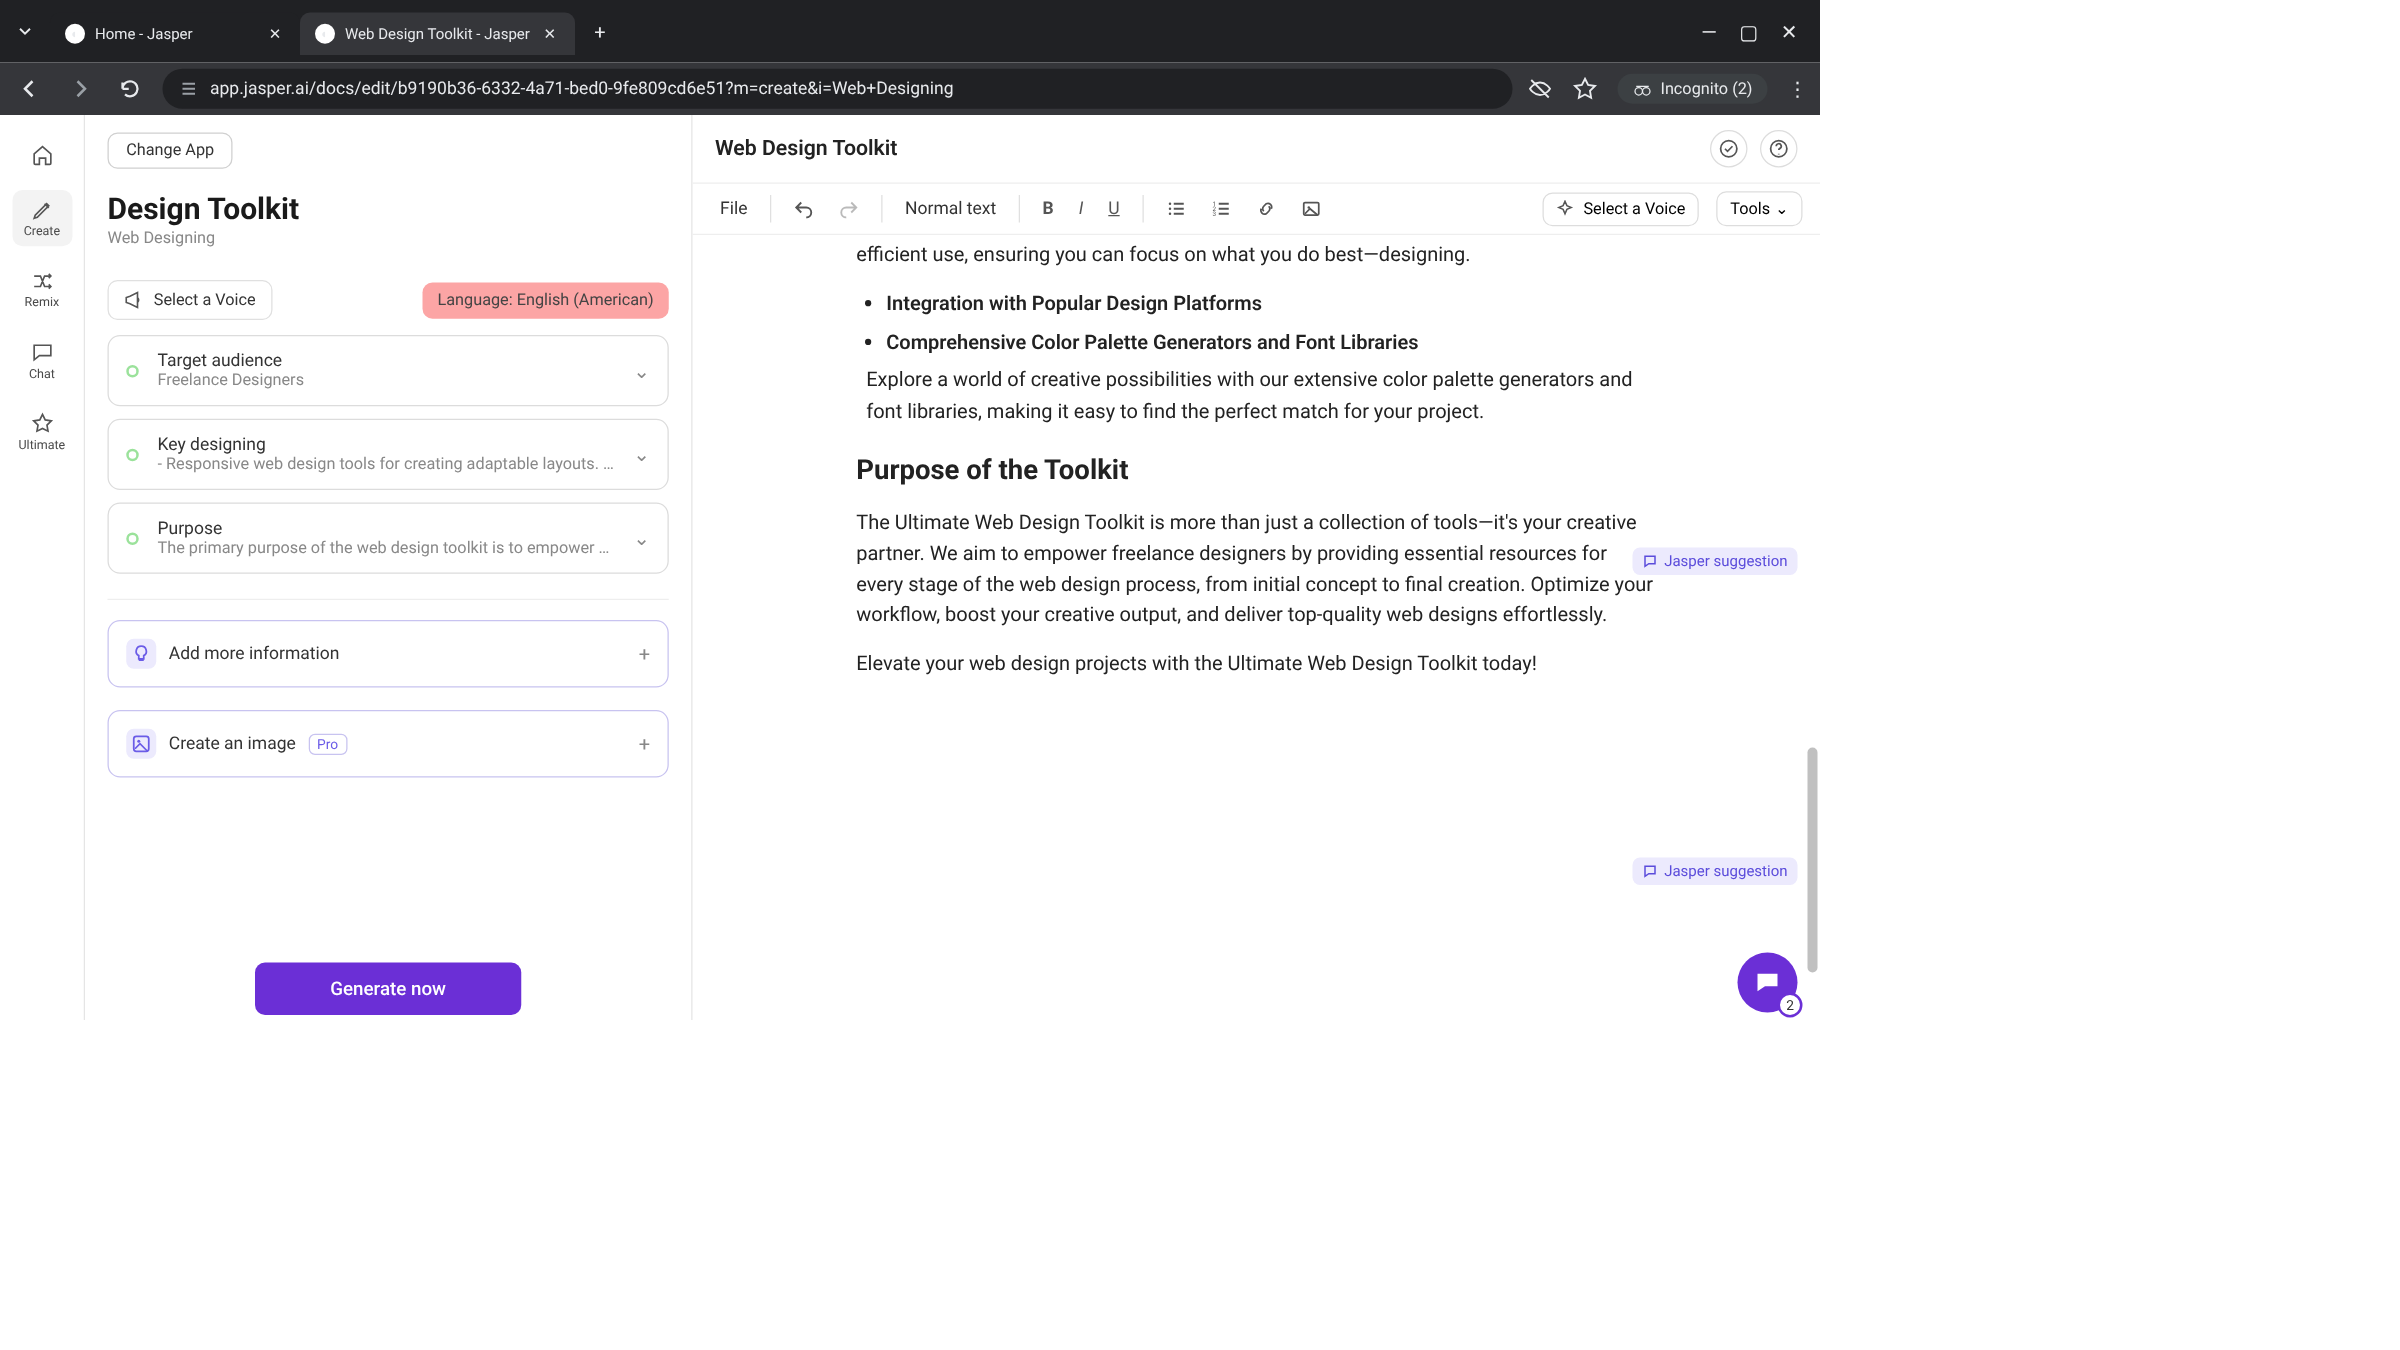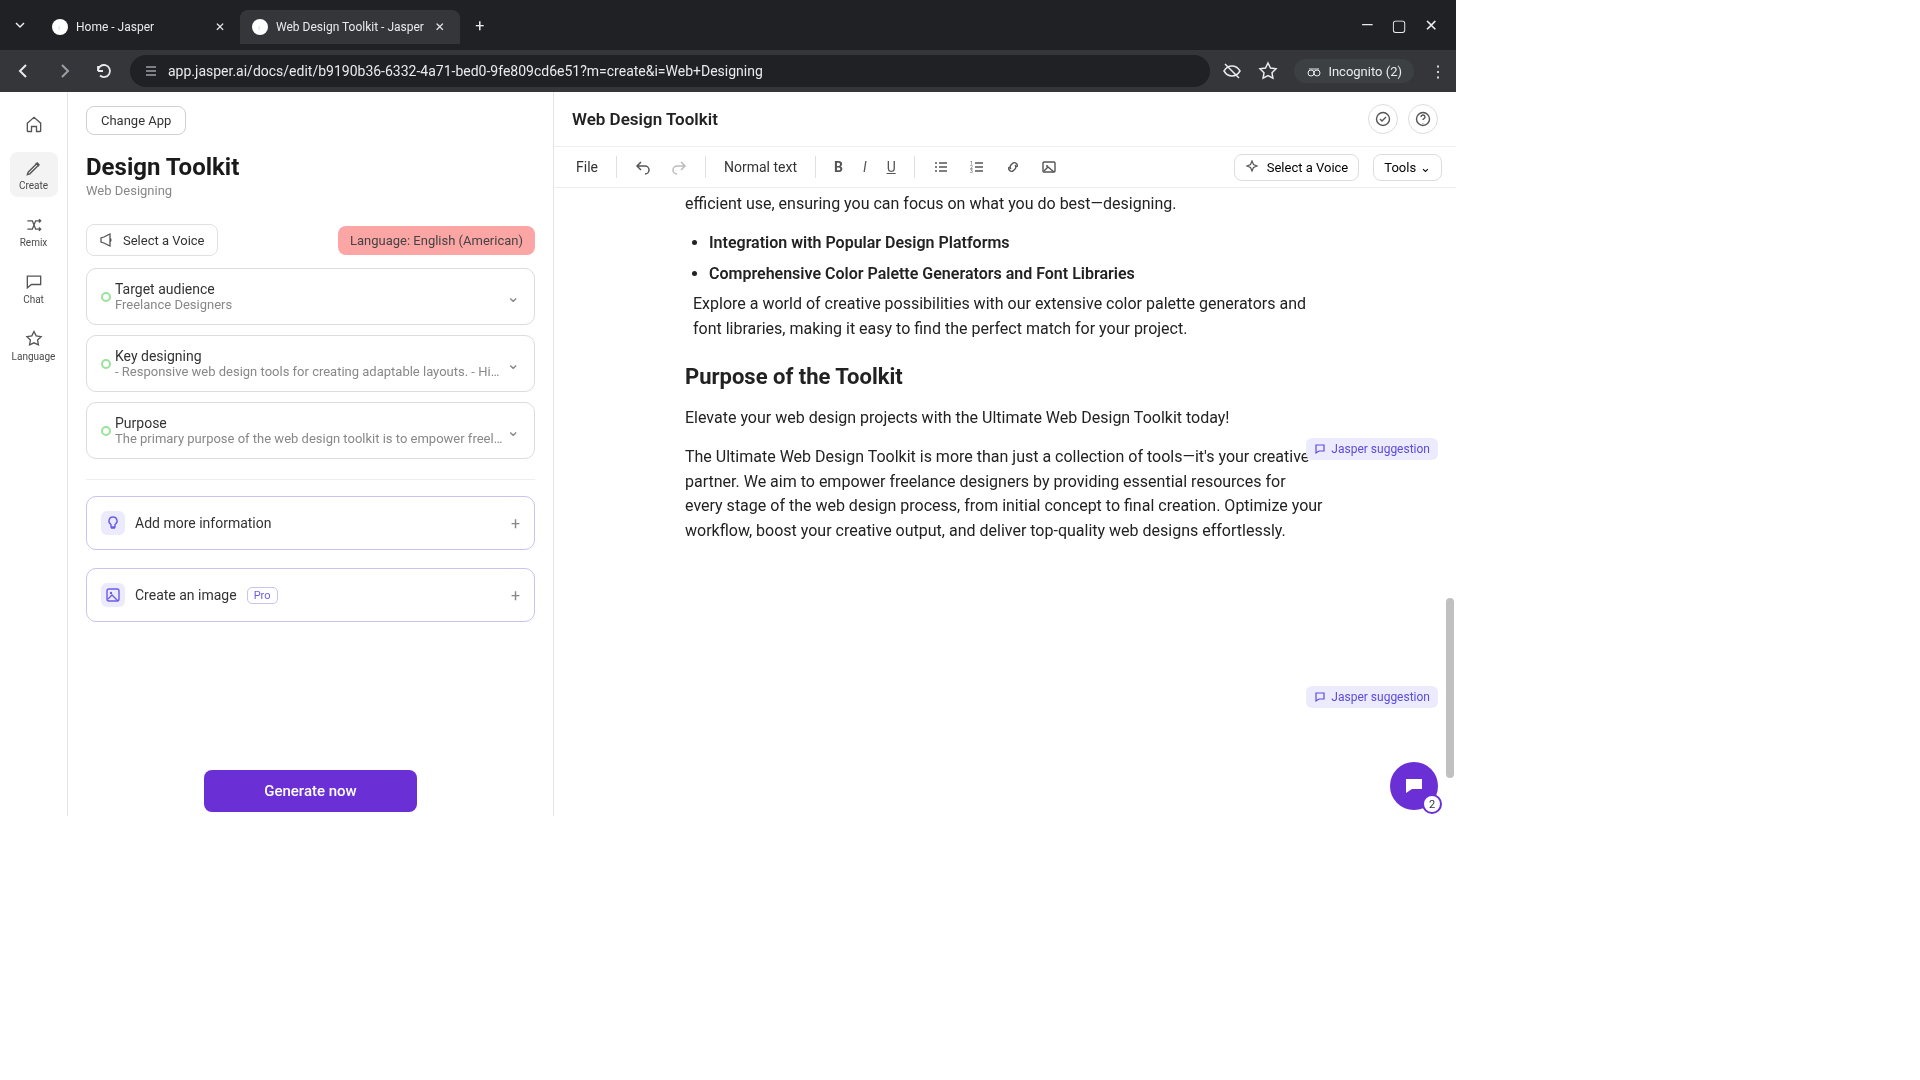--- a/index.html
+++ b/index.html
@@ -35,21 +35,21 @@
 .panel-header { padding: 14px 18px 8px; }
 .change-app { border: 1px solid #d0d0d0; background: #fff; border-radius: 8px; padding: 6px 14px; font-size: 13px; color: #333; }
 .panel-title { font-size: 24px; font-weight: 700; margin-top: 18px; color: #1a1a1a; }
 .panel-sub { font-size: 13px; color: #888; margin-top: 2px; }
 
 .voice-row { display: flex; align-items: center; justify-content: space-between; padding: 0 18px; margin-top: 18px; }
 .voice-btn { display: flex; align-items: center; gap: 8px; padding: 7px 12px; border: 1px solid #e0e0e0; border-radius: 8px; font-size: 13px; color: #333; }
 .lang-btn { font-size: 13px; color: #444; padding: 7px 12px; background: #fca5a5; border-radius: 8px; }
 
 .cards { padding: 12px 18px; display: flex; flex-direction: column; gap: 10px; }
-.card { border: 1px solid #dcdcdc; border-radius: 10px; padding: 12px 14px; display: flex; align-items: center; gap: 4px; position: relative; }
+.card { border: 1px solid #dcdcdc; border-radius: 10px; padding: 12px 14px; display: flex; align-items: center; gap: 15px; position: relative; }
 .card-dot { width: 10px; height: 10px; border: 2px solid #9be29b; border-radius: 50%; flex-shrink: 0; }
 .card-body { flex: 1; min-width: 0; }
 .card-title { font-size: 14px; color: #333; }
 .card-desc { font-size: 13px; color: #888; white-space: nowrap; overflow: hidden; text-overflow: ellipsis; }
 .card-chev { color: #888; }
 
 .divider { border-top: 1px solid #eee; margin: 8px 18px; }
 
 .action-card { border: 1.5px solid #c8c3f0; border-radius: 10px; padding: 14px; display: flex; align-items: center; gap: 10px; margin: 8px 18px 10px; }
 .action-icon { width: 24px; height: 24px; background: #eceafd; border-radius: 6px; display: flex; align-items: center; justify-content: center; color: #6b5ce7; }
@@ -188,21 +188,21 @@
     <div class="rail-item">
       <svg class="rail-icon" viewBox="0 0 24 24">
           <path d="M4 5h16v10H9l-5 4V5z" stroke="#555" stroke-width="1.6" fill="none"></path>
         </svg>
       <span class="rail-label">Chat</span>
     </div>
     <div class="rail-item">
       <svg class="rail-icon" viewBox="0 0 24 24">
           <path d="M12 3l2.6 5.3 5.9.9-4.2 4.1 1 5.8L12 16.6 6.7 19.1l1-5.8L3.5 9.2l5.9-.9z" stroke="#555" stroke-width="1.6" fill="none"></path>
         </svg>
-      <span class="rail-label">Language</span>
+      <span class="rail-label">Ultimate</span>
     </div>
   </div>
 
   <div class="left-panel">
     <div class="panel-header">
       <button class="change-app">Change App</button>
       <div class="panel-title">Design Toolkit</div>
       <div class="panel-sub">Web Designing</div>
     </div>
     <div class="voice-row">
@@ -355,22 +355,22 @@
       <div class="doc-content">
         <p>efficient use, ensuring you can focus on what you do best—designing.</p>
         <ul>
             <li>Integration with Popular Design Platforms</li>
           </ul>
         <ul>
             <li>Comprehensive Color Palette Generators and Font Libraries</li>
           </ul>
         <p class="indent">Explore a world of creative possibilities with our extensive color palette generators and font libraries, making it easy to find the perfect match for your project.</p>
         <h2>Purpose of the Toolkit</h2>
+        <p>The Ultimate Web Design Toolkit is more than just a collection of tools—it's your creative partner. We aim to empower freelance designers by providing essential resources for every stage of the web design process, from initial concept to final creation. Optimize your workflow, boost your creative output, and deliver top-quality web designs effortlessly.</p>
         <p>Elevate your web design projects with the Ultimate Web Design Toolkit today!</p>
-        <p>The Ultimate Web Design Toolkit is more than just a collection of tools—it's your creative partner. We aim to empower freelance designers by providing essential resources for every stage of the web design process, from initial concept to final creation. Optimize your workflow, boost your creative output, and deliver top-quality web designs effortlessly.</p>
 
       </div>
 
       <div class="suggestion-pill" style="top:250px">
         <svg width="12" height="12" viewBox="0 0 12 12">
             <path d="M2 2h8v6H5l-3 2V2z" stroke="#5b4cdb" stroke-width="1.2" fill="none"></path>
           </svg>
         <span>Jasper suggestion</span>
       </div>
       <div class="suggestion-pill" style="top:498px">

